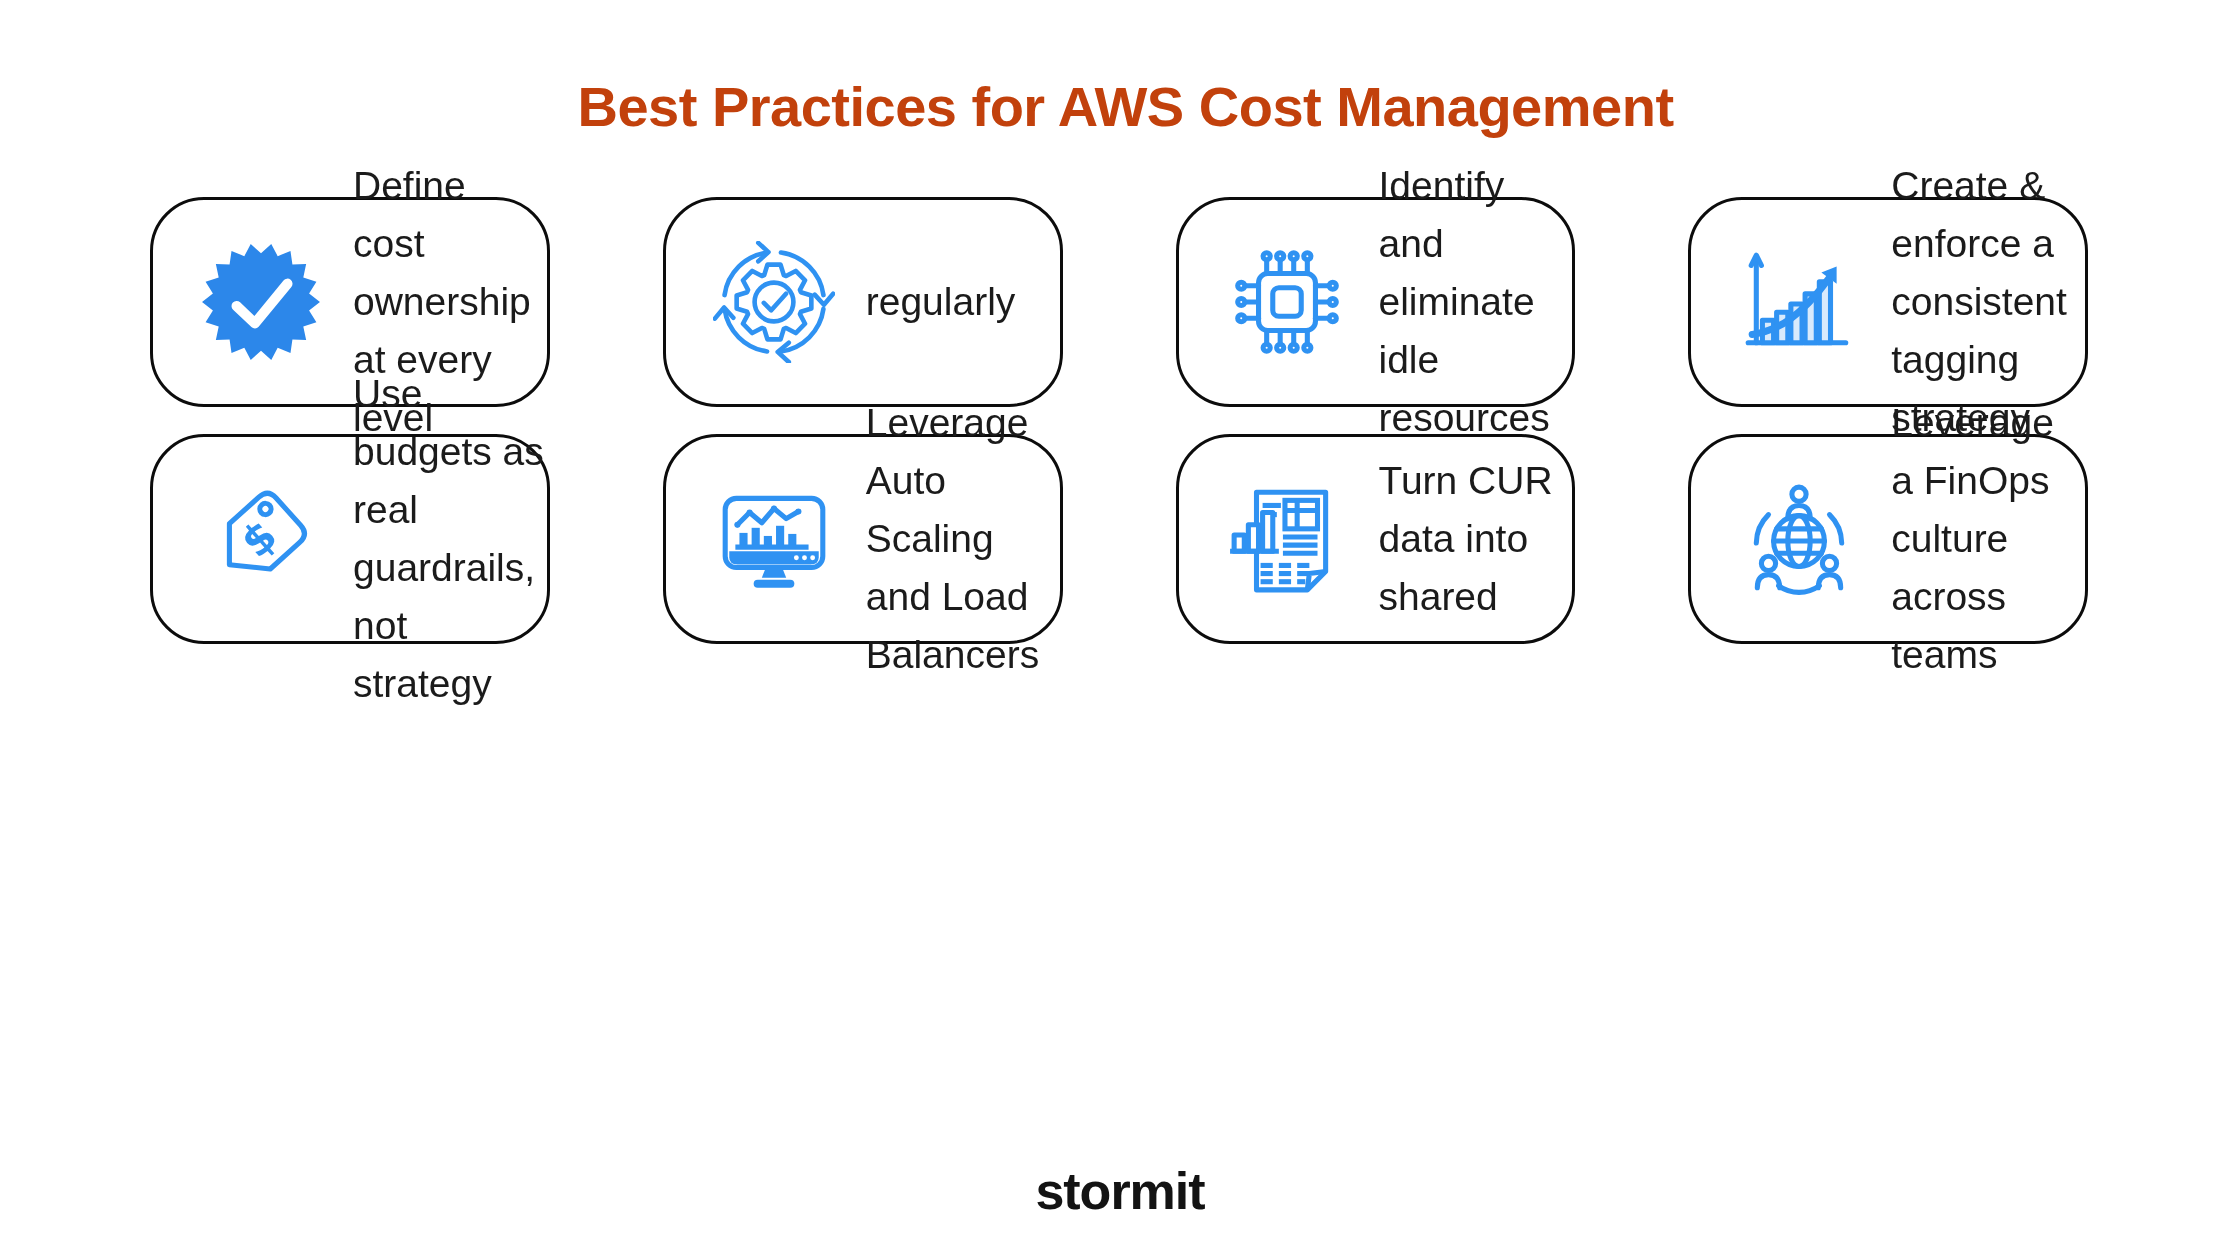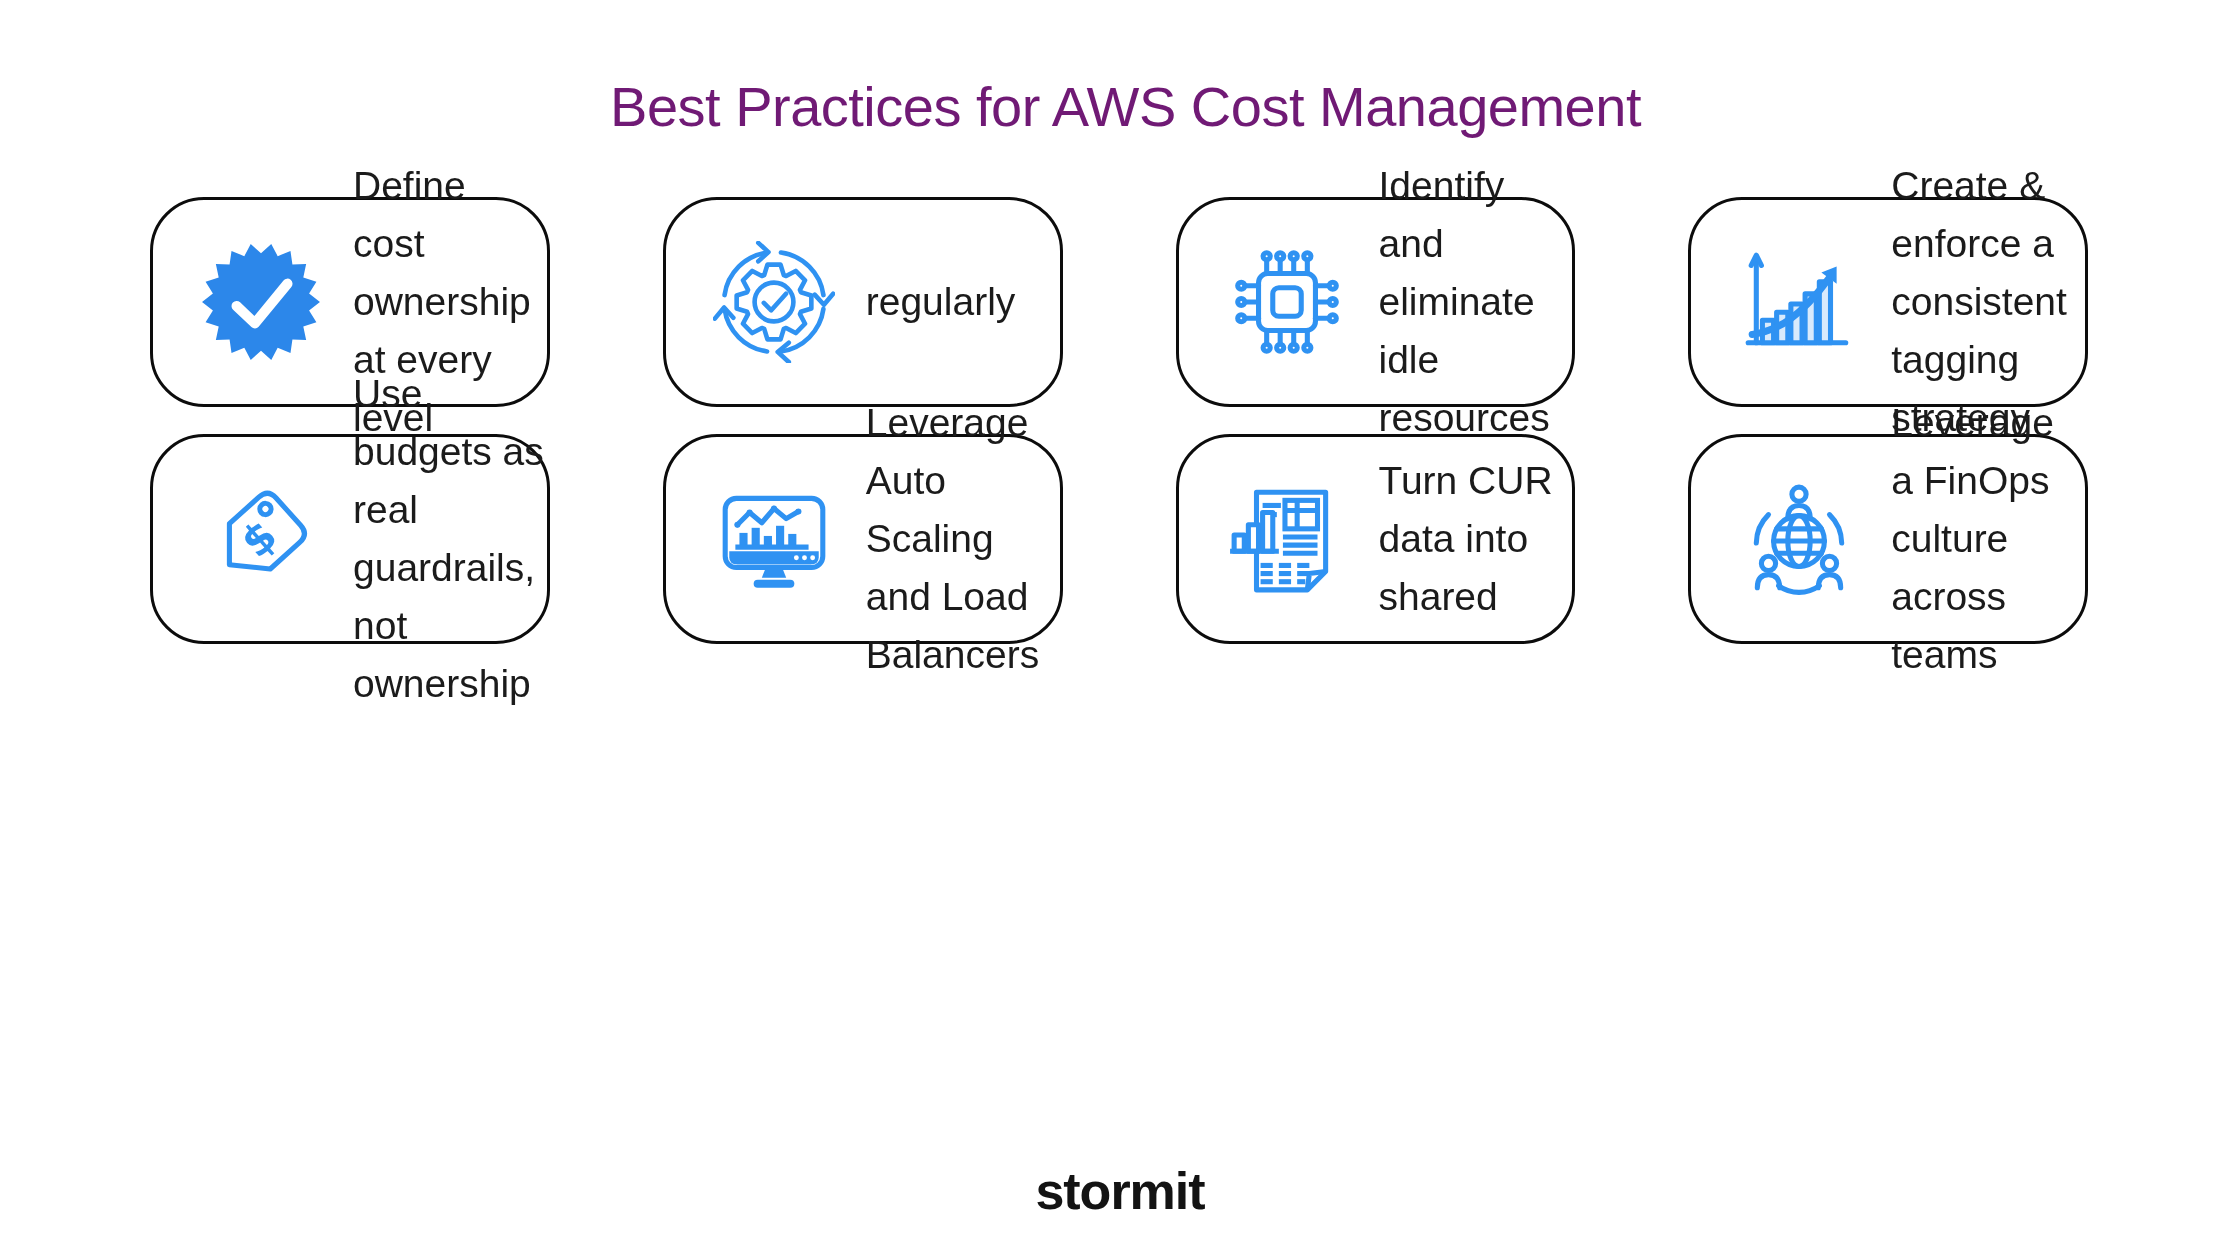--- a/index.html
+++ b/index.html
@@ -3,22 +3,22 @@
 <meta charset="utf-8">
 <style>
   * { margin:0; padding:0; box-sizing:border-box; }
   html,body { background:#ffffff; }
   body {
     width:2240px; height:1260px; position:relative; overflow:hidden;
     font-family:"Liberation Sans", sans-serif; color:#1b1b1b;
   }
   .title {
     position:absolute; top:74px; left:11px; right:0;
-    text-align:center; font-size:56px; font-weight:400;
-    letter-spacing:-0.5px; color:#701a75;
+    text-align:center; font-size:56px; font-weight:700;
+    letter-spacing:-0.5px; color:#c2410c;
   }
   .grid {
     position:absolute; top:197px; left:150px; width:1938px;
     display:grid; grid-template-columns:1fr 1fr 1fr 1fr;
     column-gap:113px; row-gap:27px; grid-auto-rows:210px;
   }
   .card {
     background:#ffffff; border:3px solid #0c0c0c; border-radius:54px;
     display:flex; align-items:center; padding-left:46px;
   }
@@ -145,21 +145,21 @@
       <svg viewBox="0 0 120 120" aria-hidden="true">
         <g transform="rotate(-42 60 60)">
           <path class="stroke" stroke-width="6" d="M47 28 H86 Q98 28 98 40 V76 Q98 88 86 88 H47 L20 58 Z"></path>
           <circle class="stroke" stroke-width="5" cx="83" cy="41" r="5.5"></circle>
           <text x="44" y="73" font-family="DejaVu Sans, sans-serif" font-size="42" font-weight="bold" fill="#2f92f2">$</text>
         </g>
       </svg>
     </span>
     <div class="card-text">
       <div>Use budgets as real guardrails,</div>
-      <div>not ownership</div>
+      <div>not strategy</div>
     </div>
   </div>
 
   <div class="card">
     <span class="icon">
       <svg viewBox="0 0 120 120" aria-hidden="true">
         <rect class="stroke" stroke-width="6" x="12" y="20" width="96" height="68" rx="11"></rect>
         <path class="fillacc" d="M16 72 H104 V78 Q104 85 96 85 H24 Q16 85 16 78 Z"></path>
         <circle fill="#ffffff" cx="82" cy="78.5" r="2.4"></circle>
         <circle fill="#ffffff" cx="90" cy="78.5" r="2.4"></circle>

